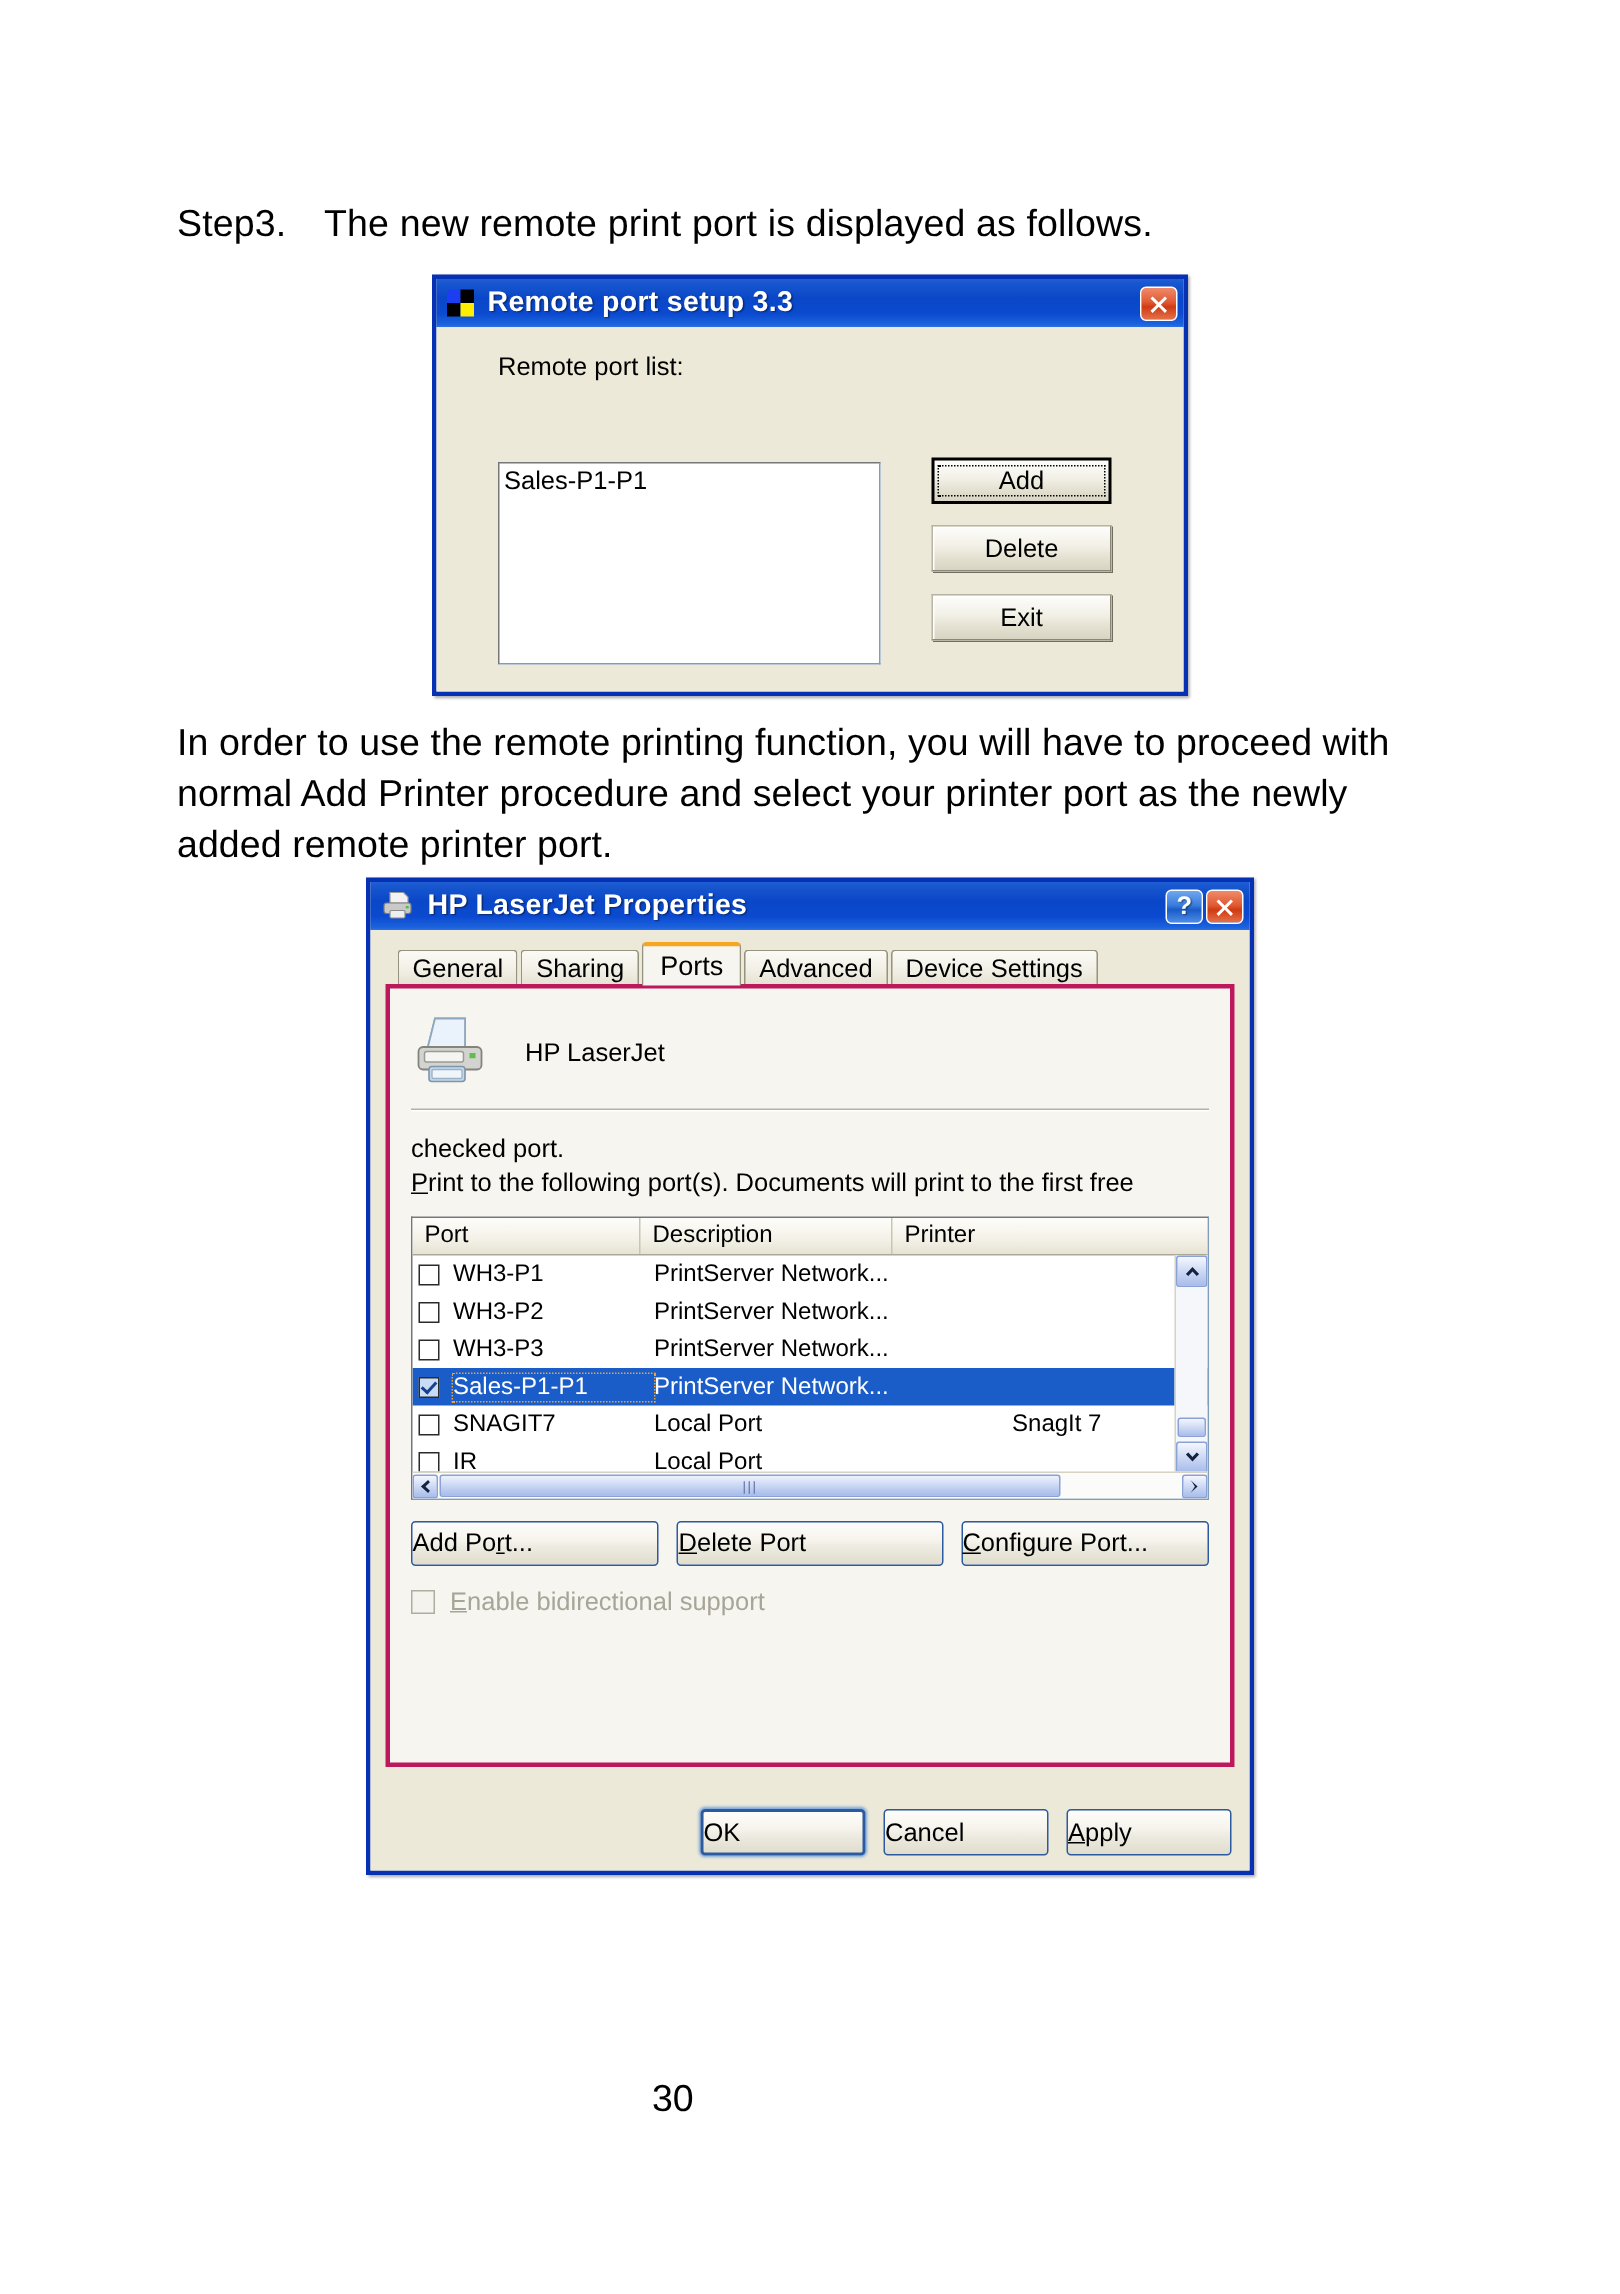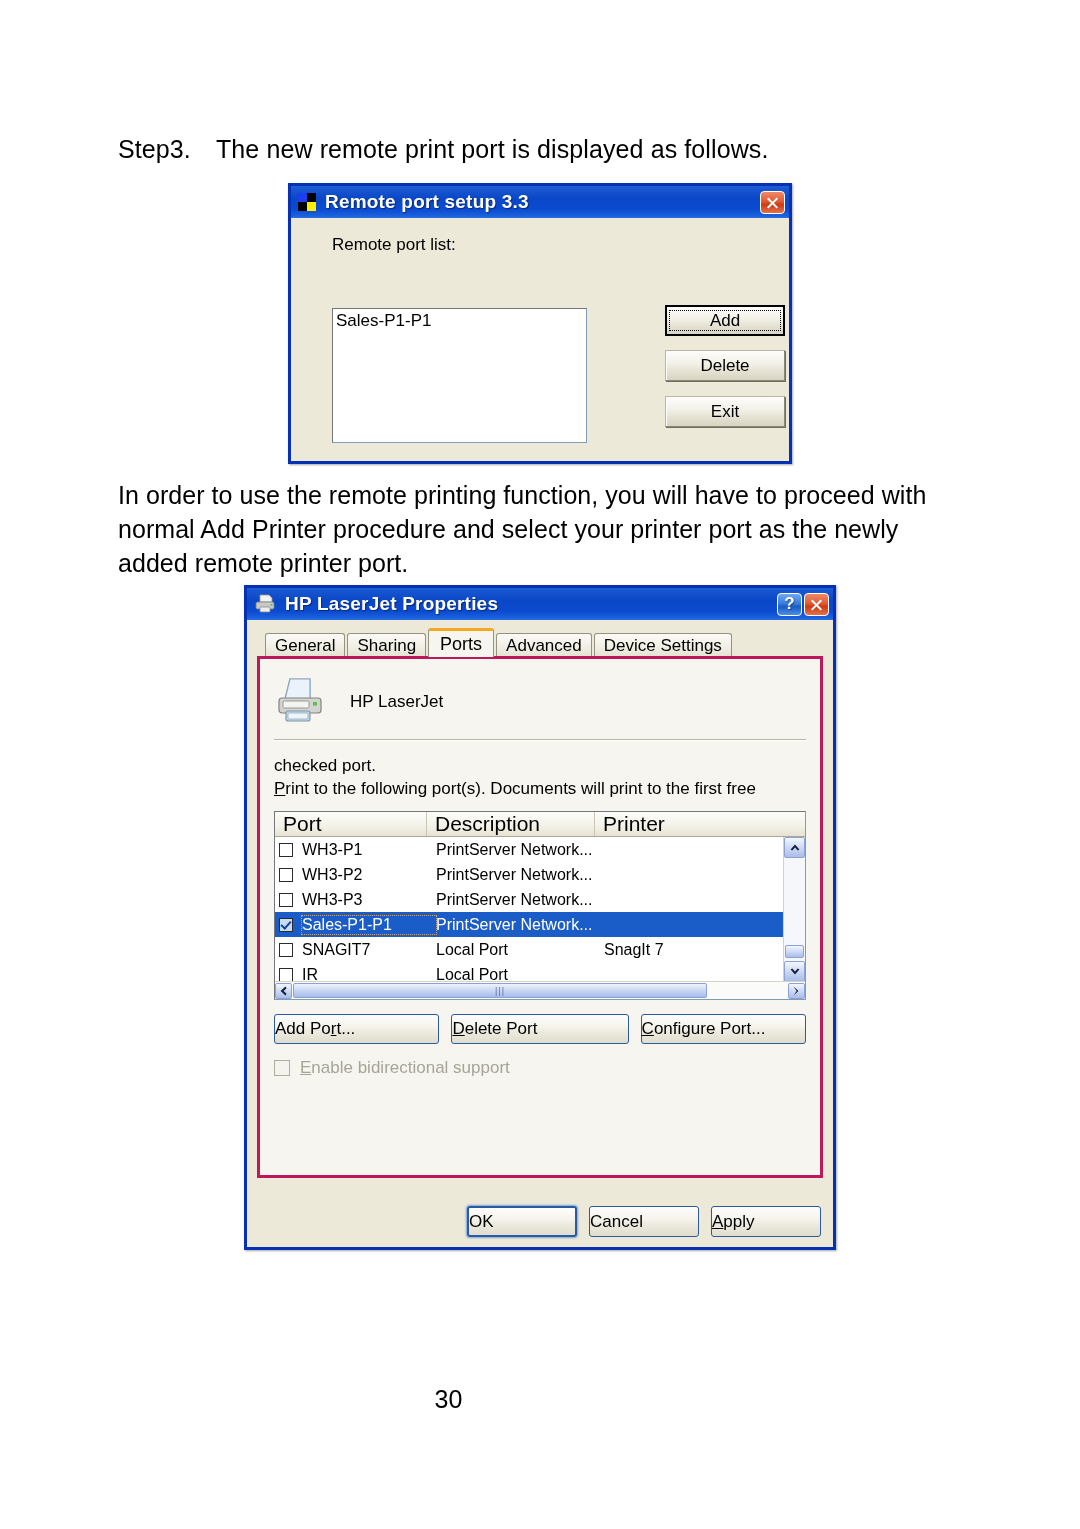--- a/index.html
+++ b/index.html
@@ -163,21 +163,20 @@
     font-family: "Liberation Sans", sans-serif;
     font-size: 17px;
     color: #000;
     cursor: default;
   }
   .rp-btn {
     position: absolute;
     left: 330px;
     width: 120px;
     height: 31px;
-    margin-left: 44px;
   }
   .rp-btn.focused { border: 2px solid #000; box-shadow: none; }
   .rp-btn.focused .inner-dotted {
     border: 1px dotted #000;
     width: calc(100% - 6px);
     height: calc(100% - 8px);
     display: flex;
     align-items: center;
     justify-content: center;
   }
@@ -277,21 +276,21 @@
     background: #ffffff;
     height: 189px;
     box-sizing: border-box;
     overflow: hidden;
   }
   .portlist-header {
     display: flex;
     height: 25px;
     background: linear-gradient(to bottom, #fdfdfa 0%, #f3f1e7 60%, #e6e3d3 100%);
     border-bottom: 1px solid #aca899;
-    font-size: 21px;
+    font-size: 16px;
     box-sizing: border-box;
   }
   .portlist-header .hcell {
     display: flex;
     align-items: center;
     padding-left: 8px;
     border-right: 1px solid #c9c5b4;
     box-sizing: border-box;
   }
   .col-port  { width: 152px; }
@@ -334,21 +333,21 @@
     width: 4px;
     height: 8px;
     border: solid #15418f;
     border-width: 0 2px 2px 0;
     transform: rotate(42deg);
   }
   .cb.checked { background: #c9dcf5; }
   .cb.disabled { border-color: #b0ada0; background: #f4f3ee; }
   .cell-port { width: 134px; }
   .cell-desc { width: 168px; }
-  .cell-printer { flex: 1 1 auto; }
+  .cell-printer { flex: 1 1 auto; text-align: center; }
 
   
   .vscroll {
     position: absolute;
     right: 0;
     top: 25px;
     bottom: 17px;
     width: 21px;
     background: #f6f7fb;
     border-left: 1px solid #d6d3c4;

